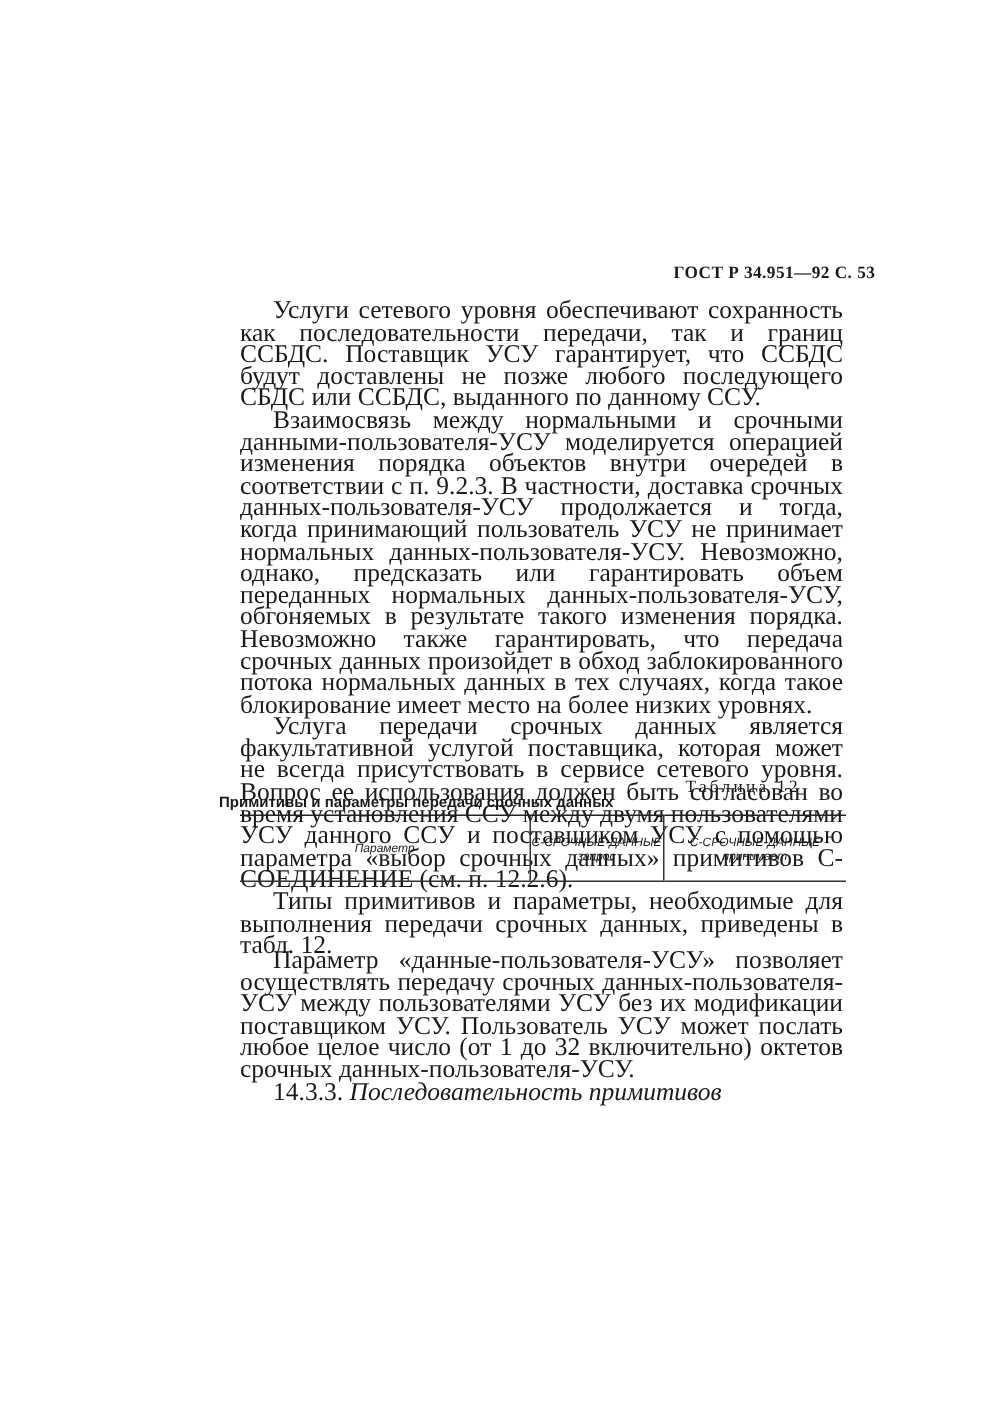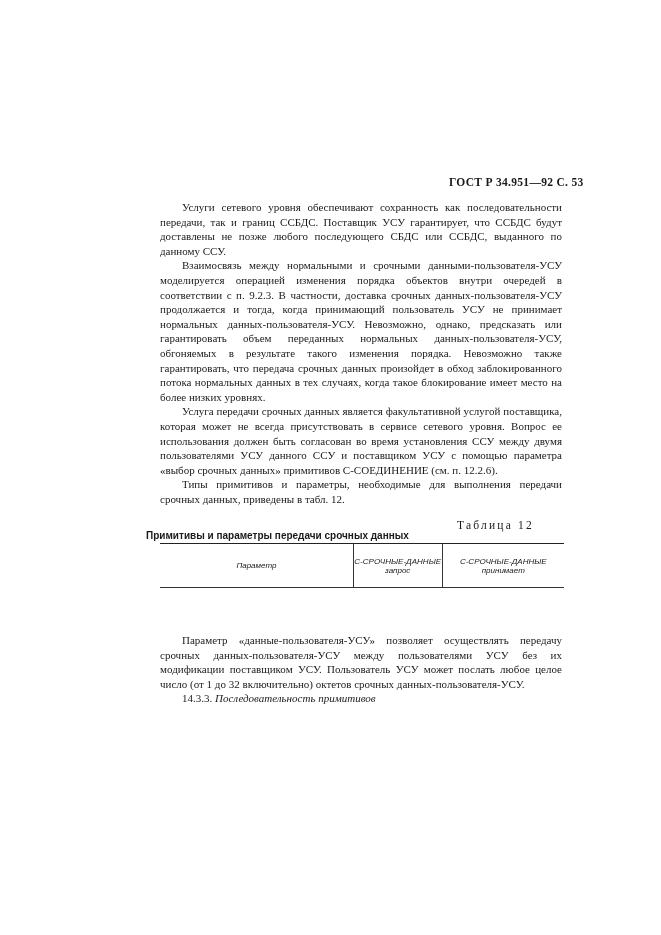--- a/index.html
+++ b/index.html
@@ -1,19 +1,19 @@
 <!DOCTYPE html>
 <html><head>
 <meta charset="utf-8">
 <style>
   html, body { margin:0; padding:0; background:#ffffff; }
   body { width:661px; height:935px; position:relative; overflow:hidden;
          font-family:"Liberation Serif","DejaVu Serif",serif; color:#1a1a1a; }
   .header { position:absolute; top:176px; left:437px; font-size:11.5px; font-weight:bold; letter-spacing:0.3px;margin-left:12px; }
-  .text { position:absolute; left:160px; width:402px; font-size:11px; line-height:14.6px; text-align:justify; }
+  .text { position:absolute; left:160px; width:402px; font-size:17px; line-height:14.6px; text-align:justify; }
   .text p { margin:0; }
   .ind { text-indent:22px; }
   .ital { font-style:italic; }
   .spaced { letter-spacing:2.2px; font-style:italic; }
   .tabnum { position:absolute; top:519px; left:457px; font-size:11.5px; letter-spacing:2.2px; }
   .tabtitle { position:absolute; top:530px; left:146px; width:406px; text-align:left; font-family:"Liberation Sans","DejaVu Sans",sans-serif; font-size:10px; font-weight:bold; }
   .table { position:absolute; top:543px; left:160px; width:404px; border-collapse:collapse;
            font-family:"Liberation Serif","DejaVu Serif",serif; }
   .table td, .table th { padding:0; }
   .hrow th { height:43px; border-top:1.5px solid #222; border-bottom:1.2px solid #333; font-weight:normal;

